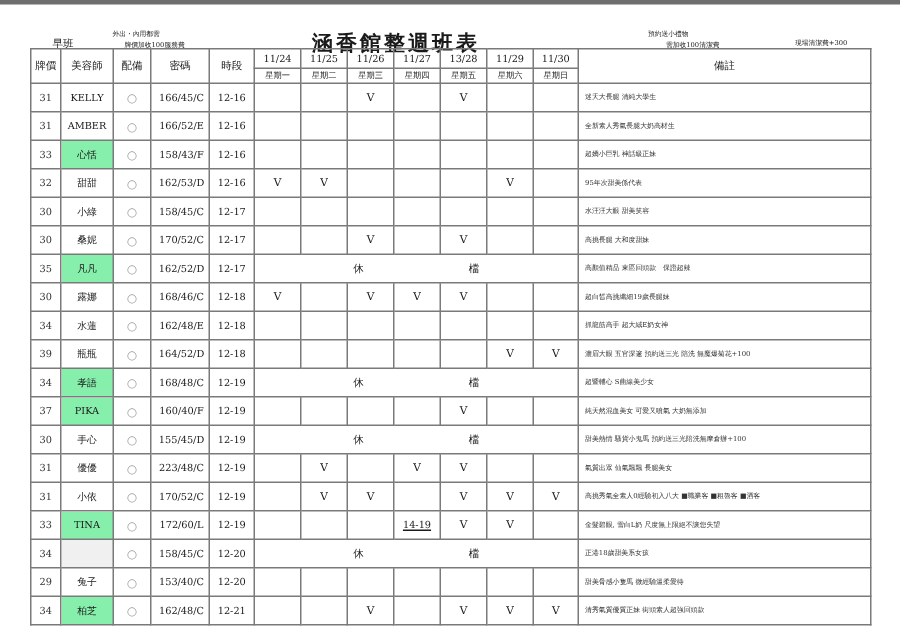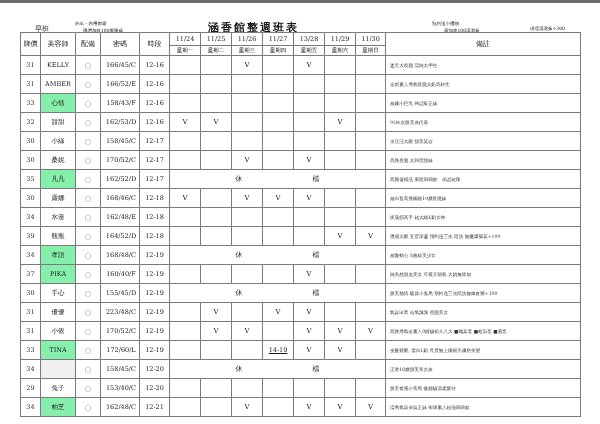--- a/index.html
+++ b/index.html
@@ -2,21 +2,21 @@
 <html><head>
 <meta charset="utf-8">
 <style>
   html, body { margin: 0; padding: 0; background: #ffffff; }
   body { width: 600px; height: 424px; position: relative; overflow: hidden;
          font-family: "DejaVu Serif", "Liberation Serif", serif; color: #1a1a1a; }
   .topbar { position: absolute; left: 0; top: 0; width: 600px; height: 3px; background: #6e6e6e; }
   .shift { position: absolute; left: 35px; top: 24px; font-size: 7px; }
   .note-left { position: absolute; left: 75px; top: 20px; font-size: 4.5px; line-height: 7px; }
   .note-left .l2 { padding-left: 8px; }
-  .title { position: absolute; left: 208px; top: 20px; font-size: 11px; font-weight: bold; letter-spacing: 2px; }
+  .title { position: absolute; left: 208px; top: 20px; font-size: 14px; font-weight: bold; letter-spacing: 2px; }
   .note-mid { position: absolute; left: 432px; top: 20px; font-size: 4.5px; line-height: 7px; }
   .note-mid .l2 { padding-left: 12px; }
   .note-right { position: absolute; left: 530px; top: 26px; font-size: 4.5px; }
 
   table.sched { position: absolute; left: 20px; top: 32px; border-collapse: collapse; table-layout: fixed; width: 560px; }
   table.sched td, table.sched th { border: 0.8px solid #7a7a7a; padding: 0; text-align: center; vertical-align: middle;
                  font-weight: normal; overflow: hidden; white-space: nowrap; }
   .h-main { font-size: 7px; }
   .h-date { font-size: 6.5px; height: 12px; }
   .h-dow { font-size: 5.5px; height: 9px; }

